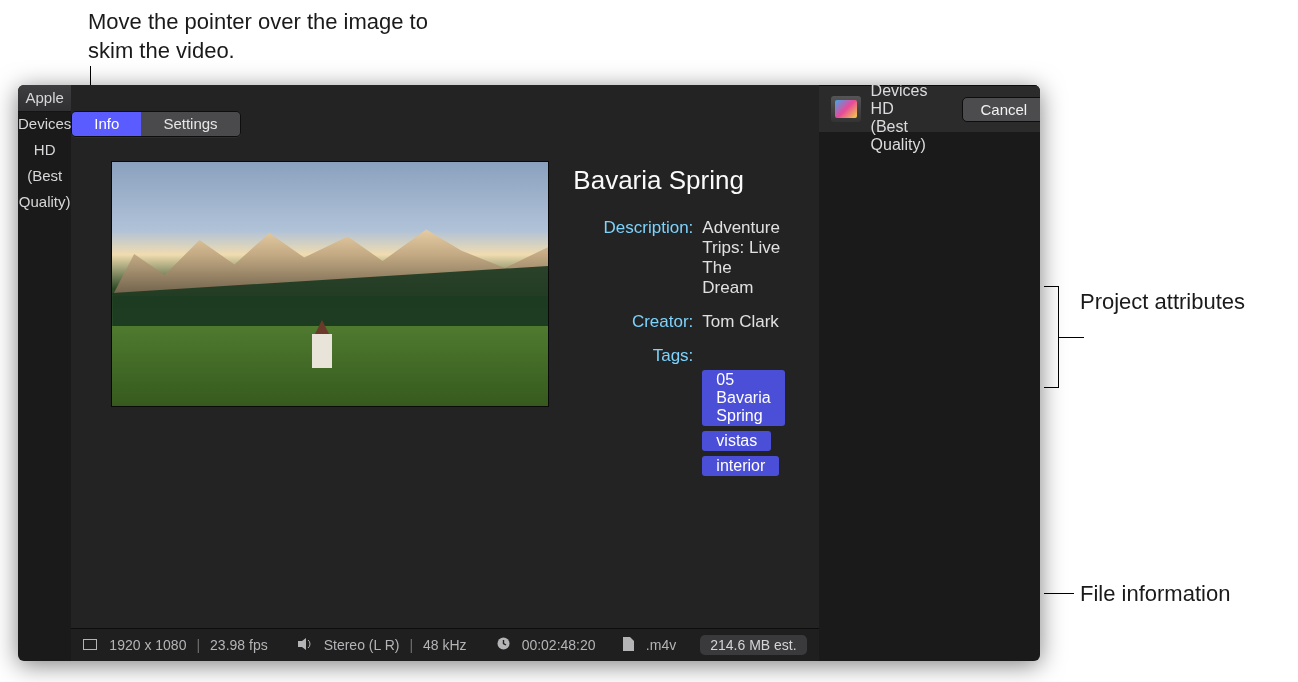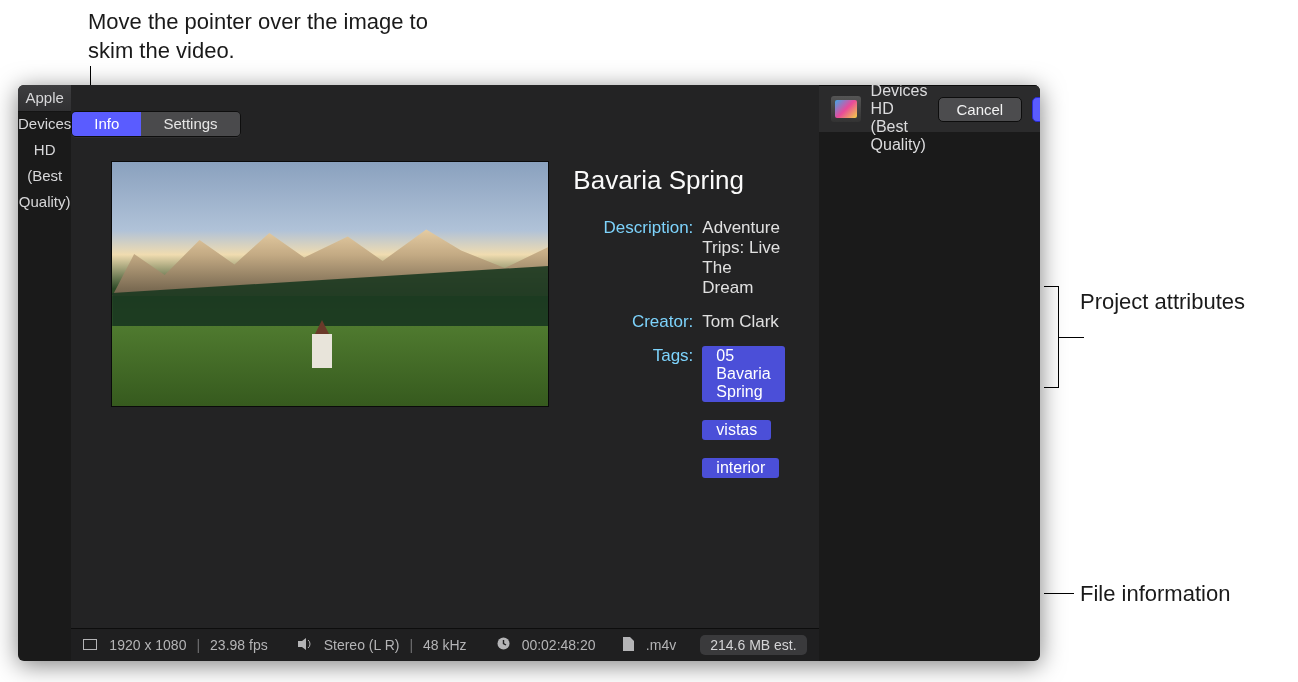--- a/index.html
+++ b/index.html
@@ -161,21 +161,22 @@
     color: #7dd3fc;
     margin-right: 9px;
   }
   .field .value {
     color: #e0e0e0;
     flex: 1;
   }
   .tags {
     display: flex;
     flex-wrap: wrap;
-    gap: 18px;
+    gap: 5px;
+    margin-top: 24px;
   }
   .tag {
     background: #4b4fd8;
     color: #fff;
     font-size: 16px;
     padding: 1px 14px;
     border-radius: 3px;
   }
 
   .infobar {
@@ -235,20 +236,21 @@
     flex: 1;
   }
   .btn {
     font-size: 15px;
     padding: 3px 18px;
     border-radius: 5px;
     border: 1px solid #0d0d0d;
     background: #4c4c4e;
     color: #f2f2f2;
     cursor: pointer;
+    margin-left: 24px;
   }
   .btn.primary {
     background: #5a5cff;
     border-color: #2a2cd0;
     color: #bef264;
   }
 
   .bracket {
     position: absolute;
     border-right: 1px solid #000;

